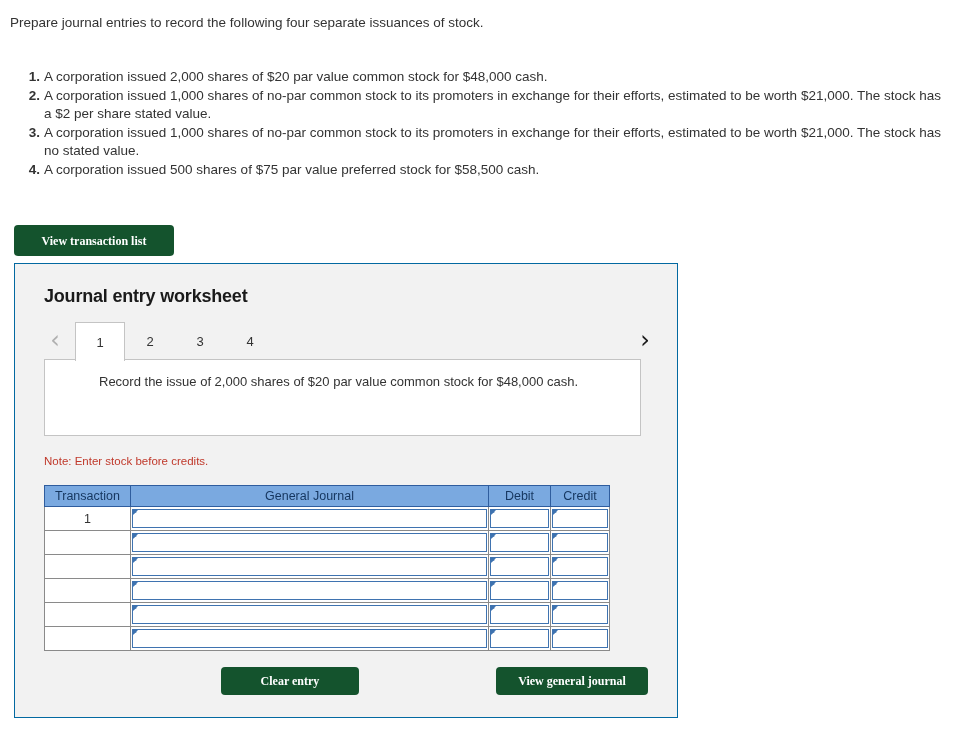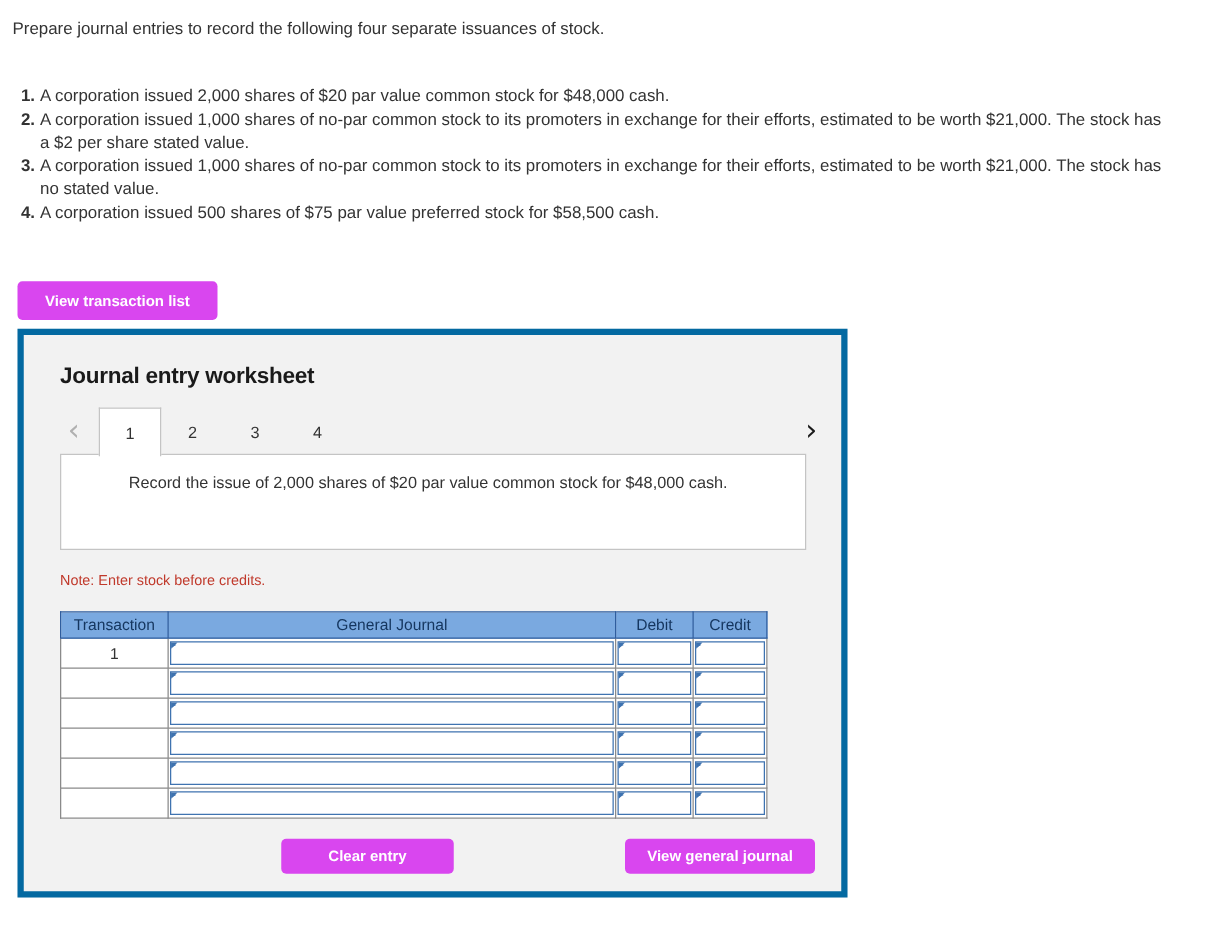--- a/index.html
+++ b/index.html
@@ -24,21 +24,21 @@
     left: 10px;
     top: 14px;
     font-size: 13.5px;
     color: #333333;
     line-height: 18px;
   }
 
   
   .req-list {
     position: absolute;
-    left: 10px;
+    left: 22px;
     top: 68px;
     width: 930px;
     font-size: 13.5px;
     line-height: 18.5px;
     color: #333333;
   }
   .req-item {
     display: block;
     padding-left: 22px;
     text-indent: -22px;
@@ -51,25 +51,25 @@
     text-indent: 0;
     text-align: right;
     margin-right: 4px;
   }
   .req-item .txt {
     text-indent: 0;
   }
 
   
   .btn {
-    background: #d946ef;
+    background: #14532d;
     color: #ffffff;
     border: none;
     border-radius: 4px;
-    font-family: Liberation Sans, sans-serif;
+    font-family: Liberation Serif, serif;
     font-size: 12px;
     font-weight: bold;
     cursor: pointer;
     text-align: center;
     padding: 0;
     line-height: 1;
     display: inline-flex;
     align-items: center;
     justify-content: center;
   }
@@ -83,21 +83,21 @@
   }
 
   
   .panel {
     position: absolute;
     left: 14px;
     top: 263px;
     width: 664px;
     height: 455px;
     background: #f2f2f2;
-    border: 5px solid #0369a1;
+    border: 1px solid #0369a1;
     box-sizing: border-box;
   }
 
   .panel-title {
     position: absolute;
     left: 29px;
     top: 22px;
     font-size: 18px;
     font-weight: bold;
     color: #1a1a1a;

